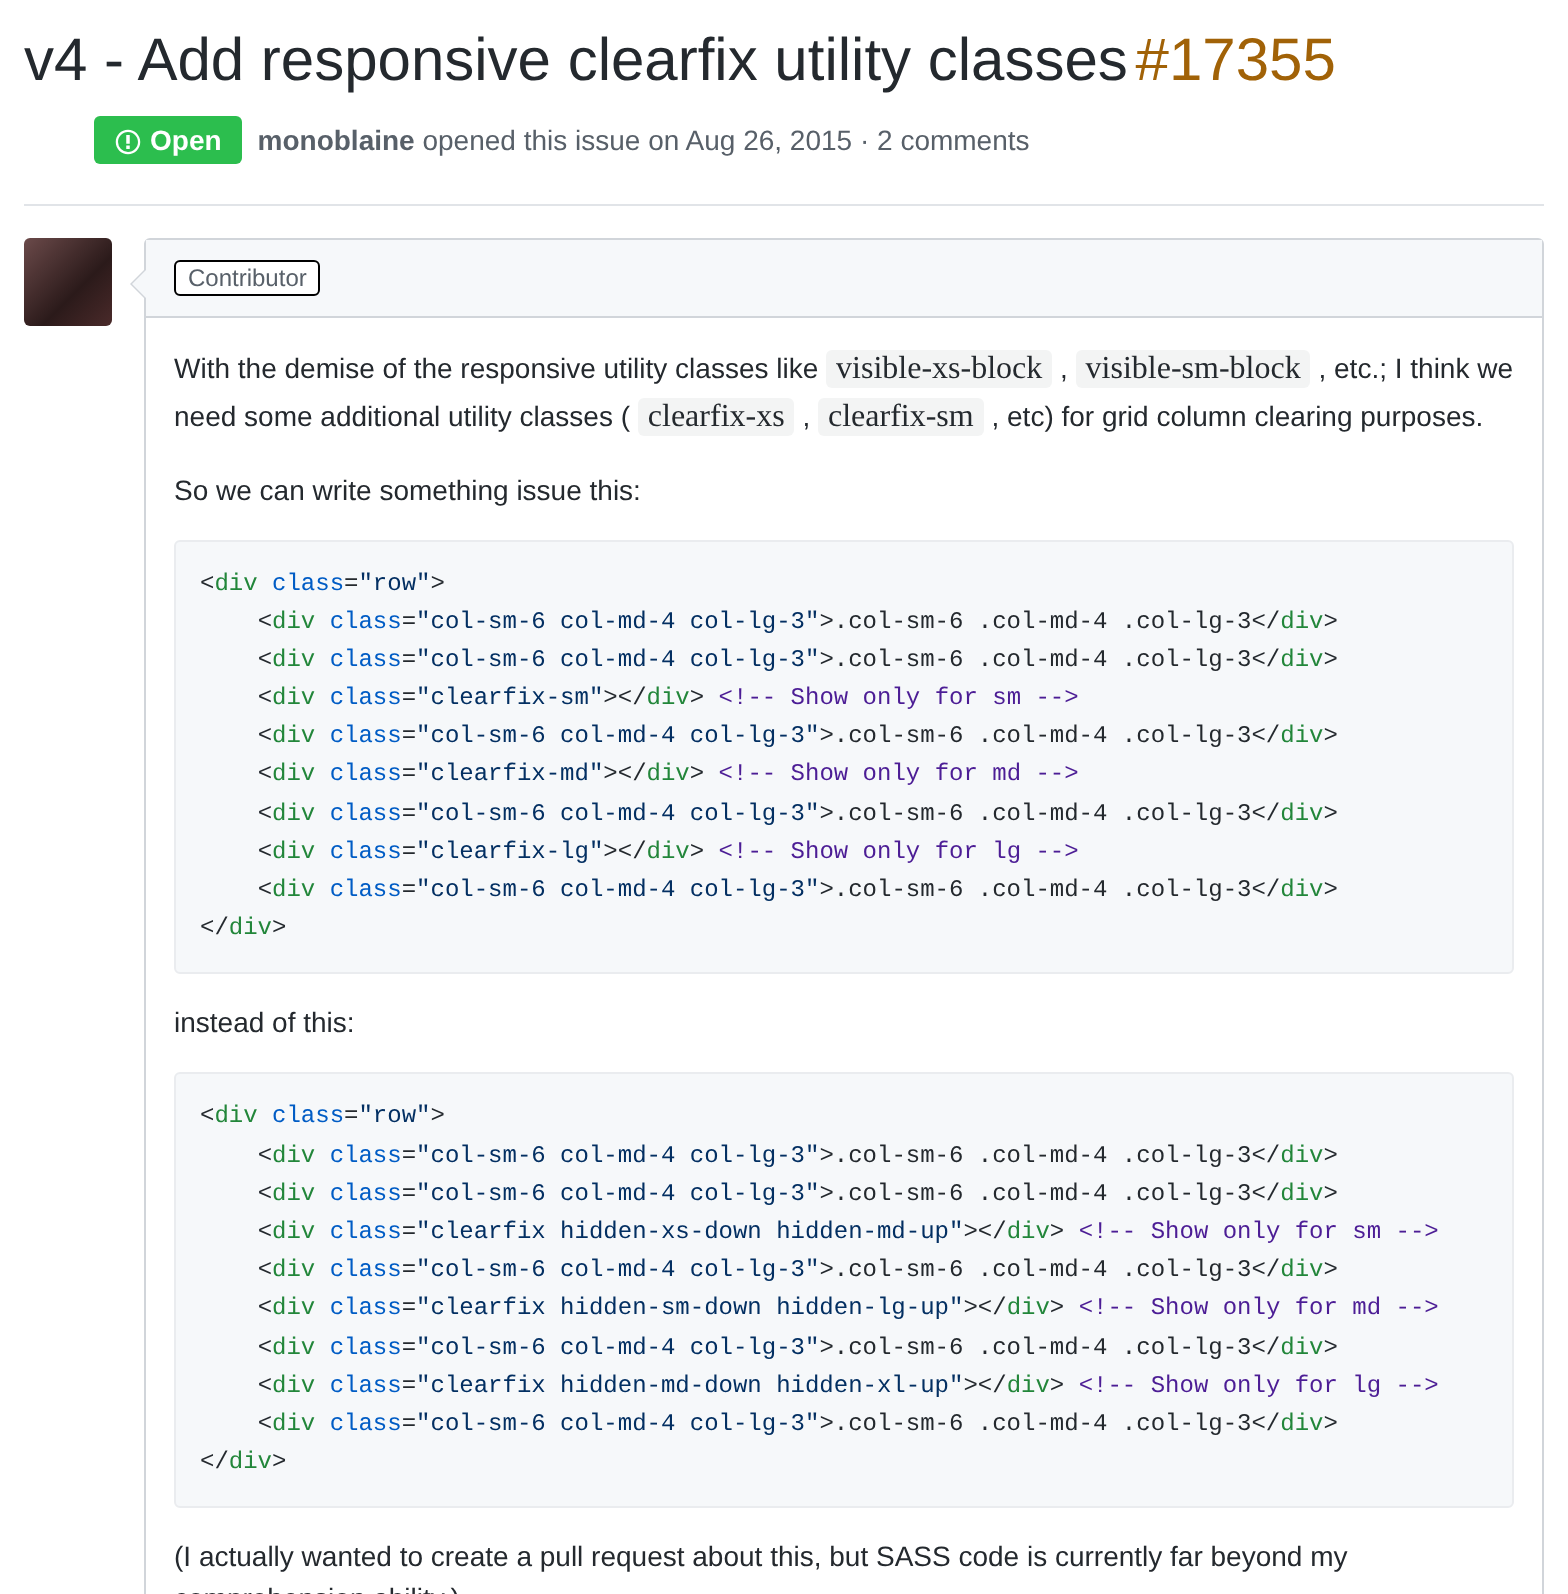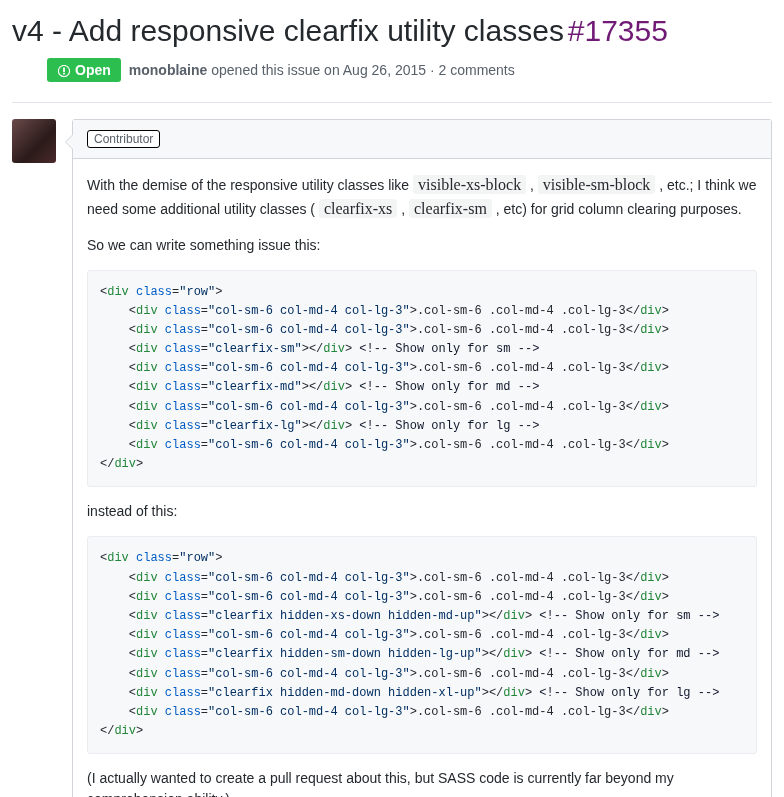--- a/index.html
+++ b/index.html
@@ -12,21 +12,21 @@
   }
   .title-row {
     margin-bottom: 8px;
   }
   .title {
     font-size: 30px;
     font-weight: 400;
     line-height: 1.25;
   }
   .issue-number {
-    color: #701a75;
+    color: #a16207;
     font-weight: 300;
     margin-top: 20px;
   }
   .meta-row {
     display: flex;
     align-items: center;
     gap: 8px;
     margin-bottom: 20px;
   }
   .state-badge {
@@ -124,21 +124,21 @@
     overflow-x: auto;
     font-family: SFMono-Regular, Consolas, "Liberation Mono", Menlo, monospace;
     font-size: 12px;
     line-height: 1.6;
     margin: 0 0 14px 0;
   }
   .pl-tag { color: #22863a; }
   .pl-attr { color: #005cc5; }
   .pl-str { color: #032f62; }
   .pl-pun { color: #24292e; }
-  .pl-cmt { color: #0f172a; }
+  .pl-cmt { color: #4c1d95; }
   .pl-txt { color: #24292e; }
 </style>
 </head>
 <body>
 
 <div class="title-row">
   <span class="title">v4 - Add responsive clearfix utility classes</span>
   <span class="title issue-number">#17355</span>
 </div>
 

